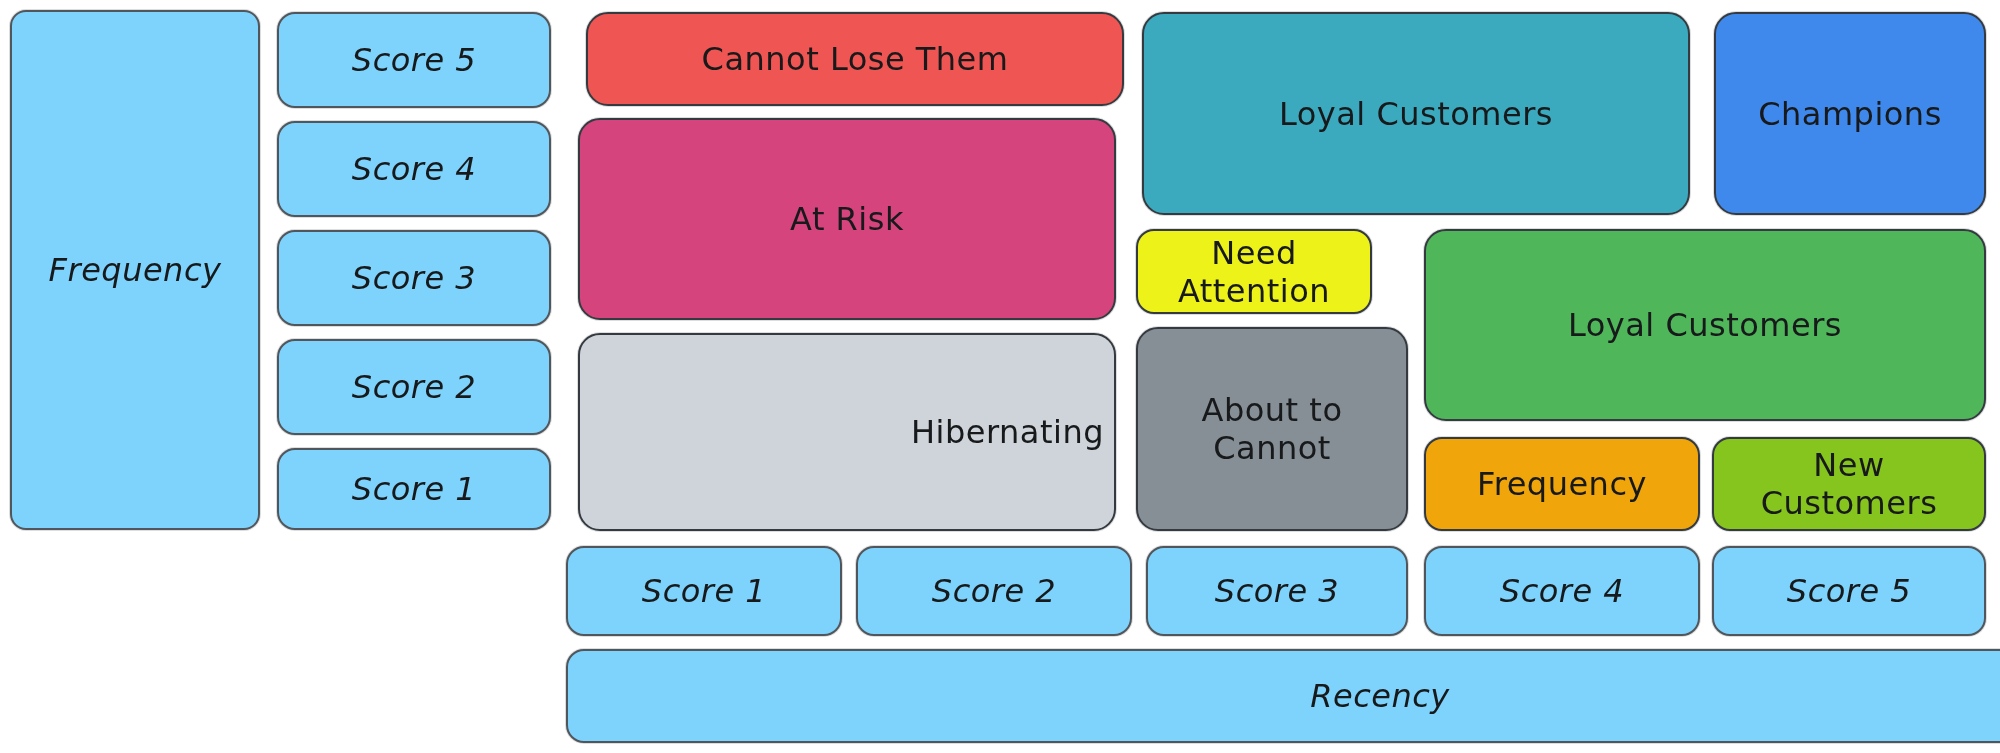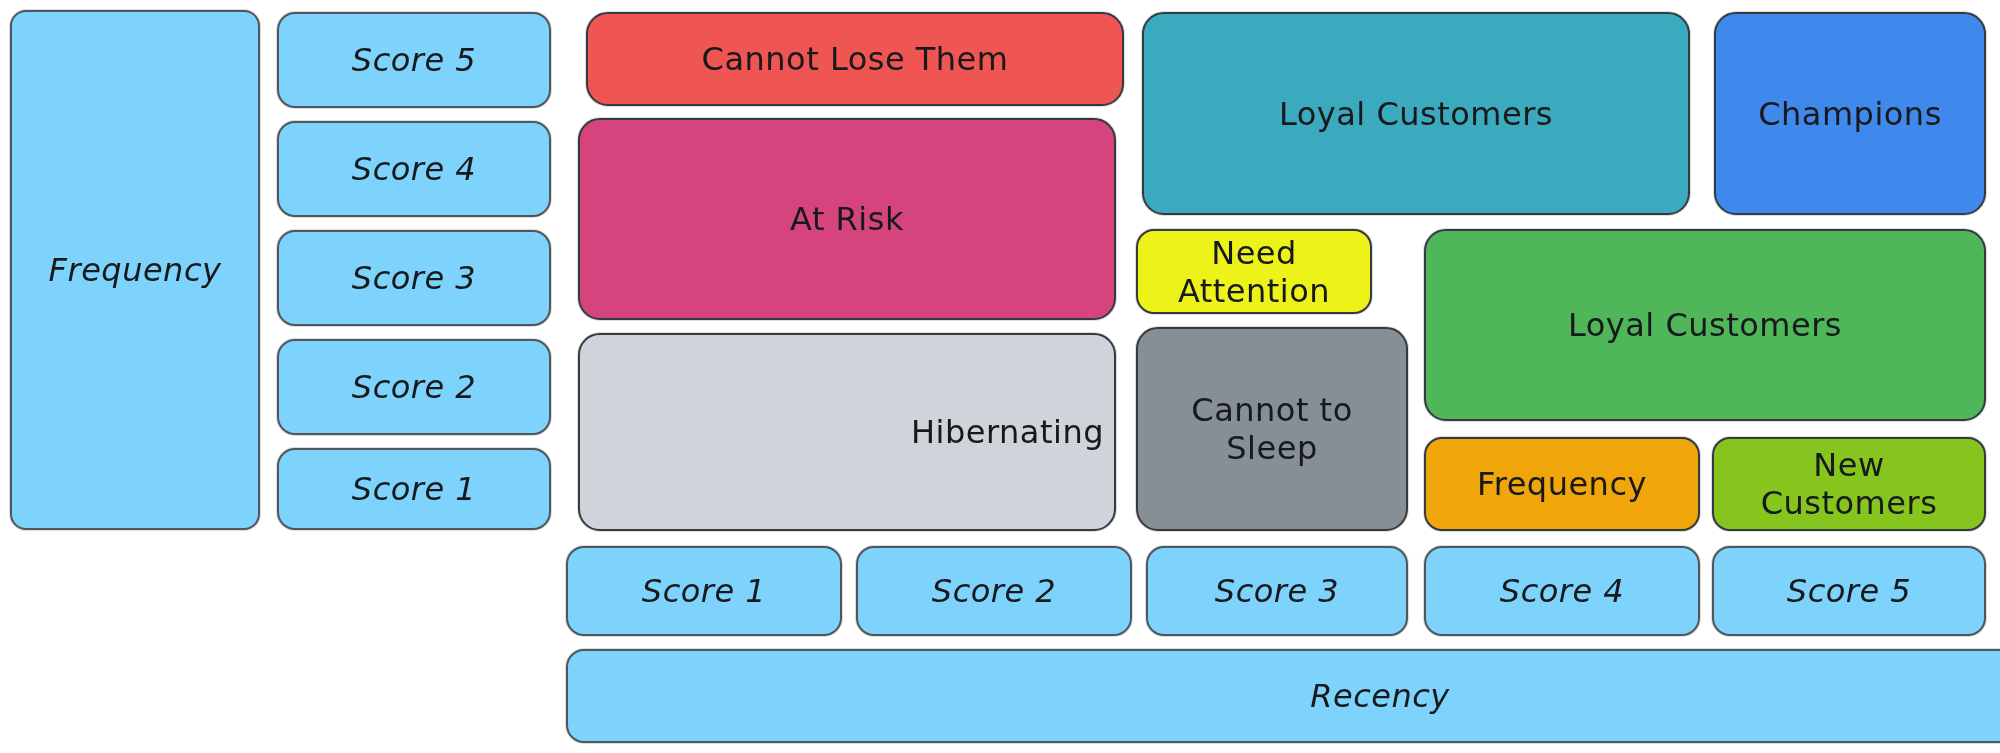--- a/index.html
+++ b/index.html
@@ -99,21 +99,21 @@
   <div class="box" id="seg-hibernating" style="background: rgb(206, 212, 218);">
     <span class="label">Hibernating</span>
   </div>
   <div class="box" id="seg-loyal-top" style="background: rgb(59, 170, 191);">
     <span class="label">Loyal Customers</span>
   </div>
   <div class="box" id="seg-need" style="background: rgb(237, 242, 25);">
     <span class="label">Need Attention</span>
   </div>
   <div class="box" id="seg-sleep" style="background: rgb(134, 142, 150);">
-    <span class="label">Cannot to Sleep</span>
+    <span class="label">About to Cannot</span>
   </div>
   <div class="box" id="seg-champions" style="background: rgb(64, 137, 236);">
     <span class="label">Champions</span>
   </div>
   <div class="box" id="seg-loyal-right" style="background: rgb(79, 182, 90);">
     <span class="label">Loyal Customers</span>
   </div>
   <div class="box" id="seg-promising" style="background: rgb(240, 166, 11);">
     <span class="label">Frequency</span>
   </div>

